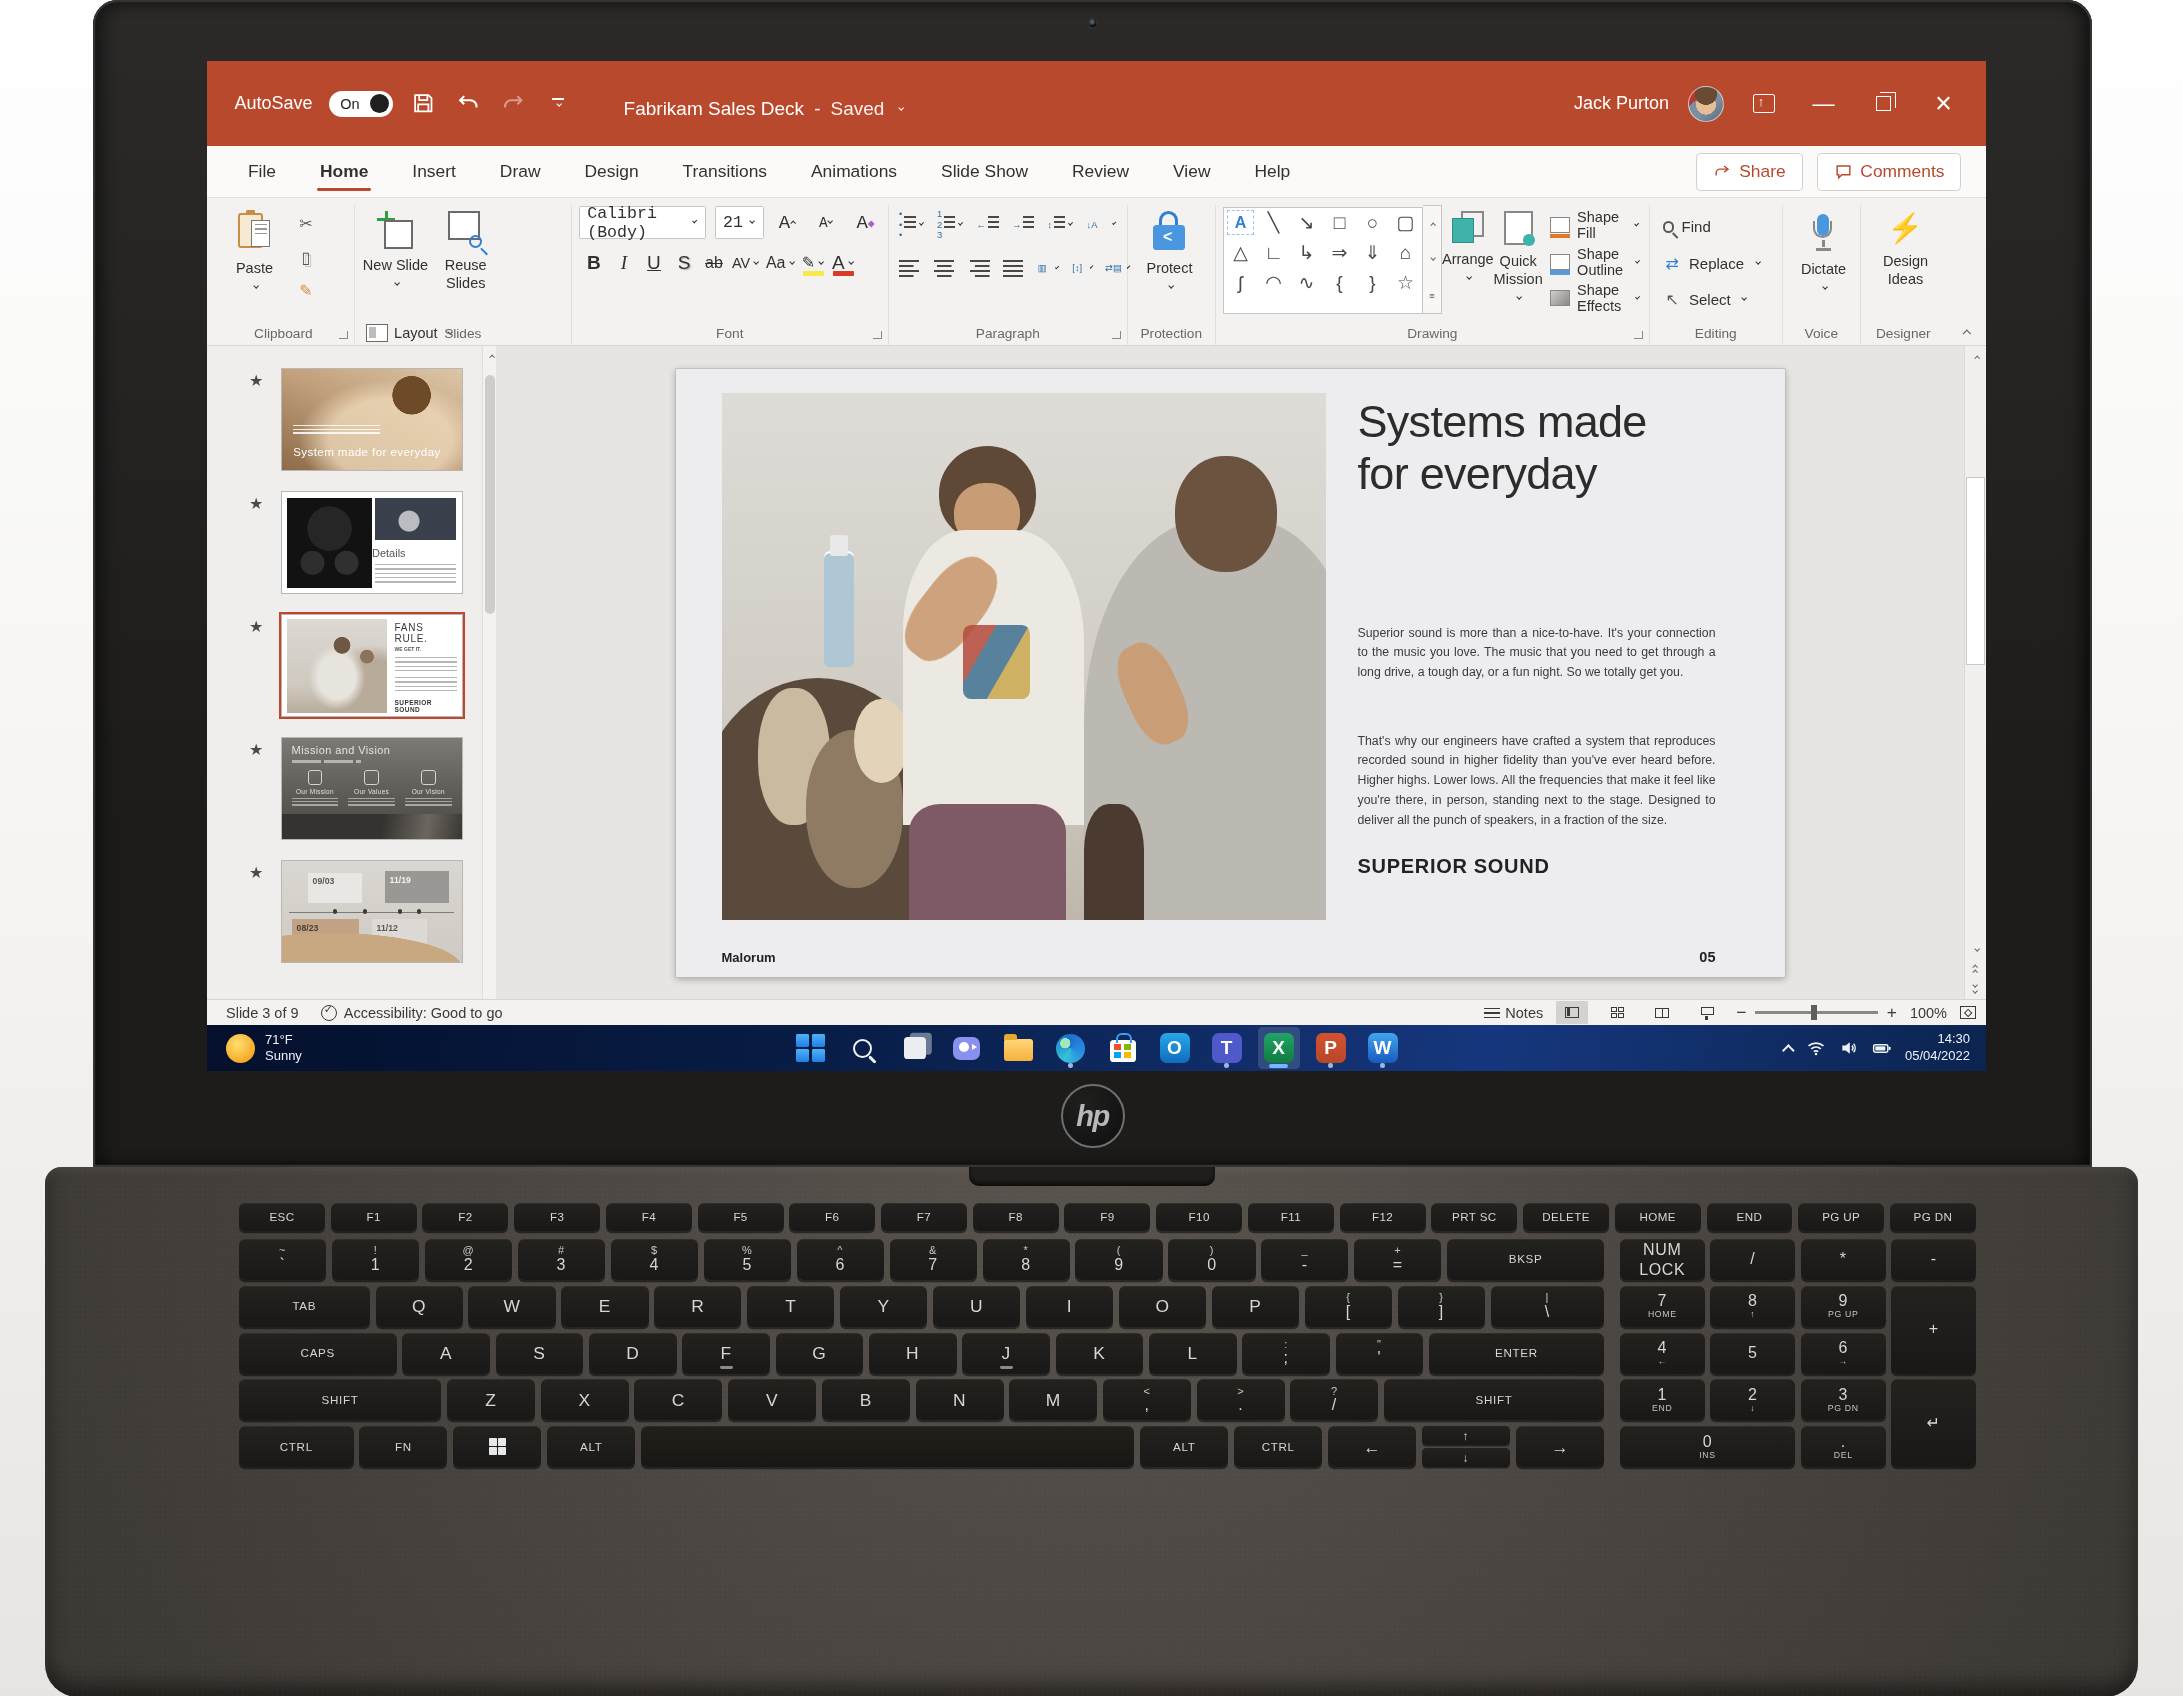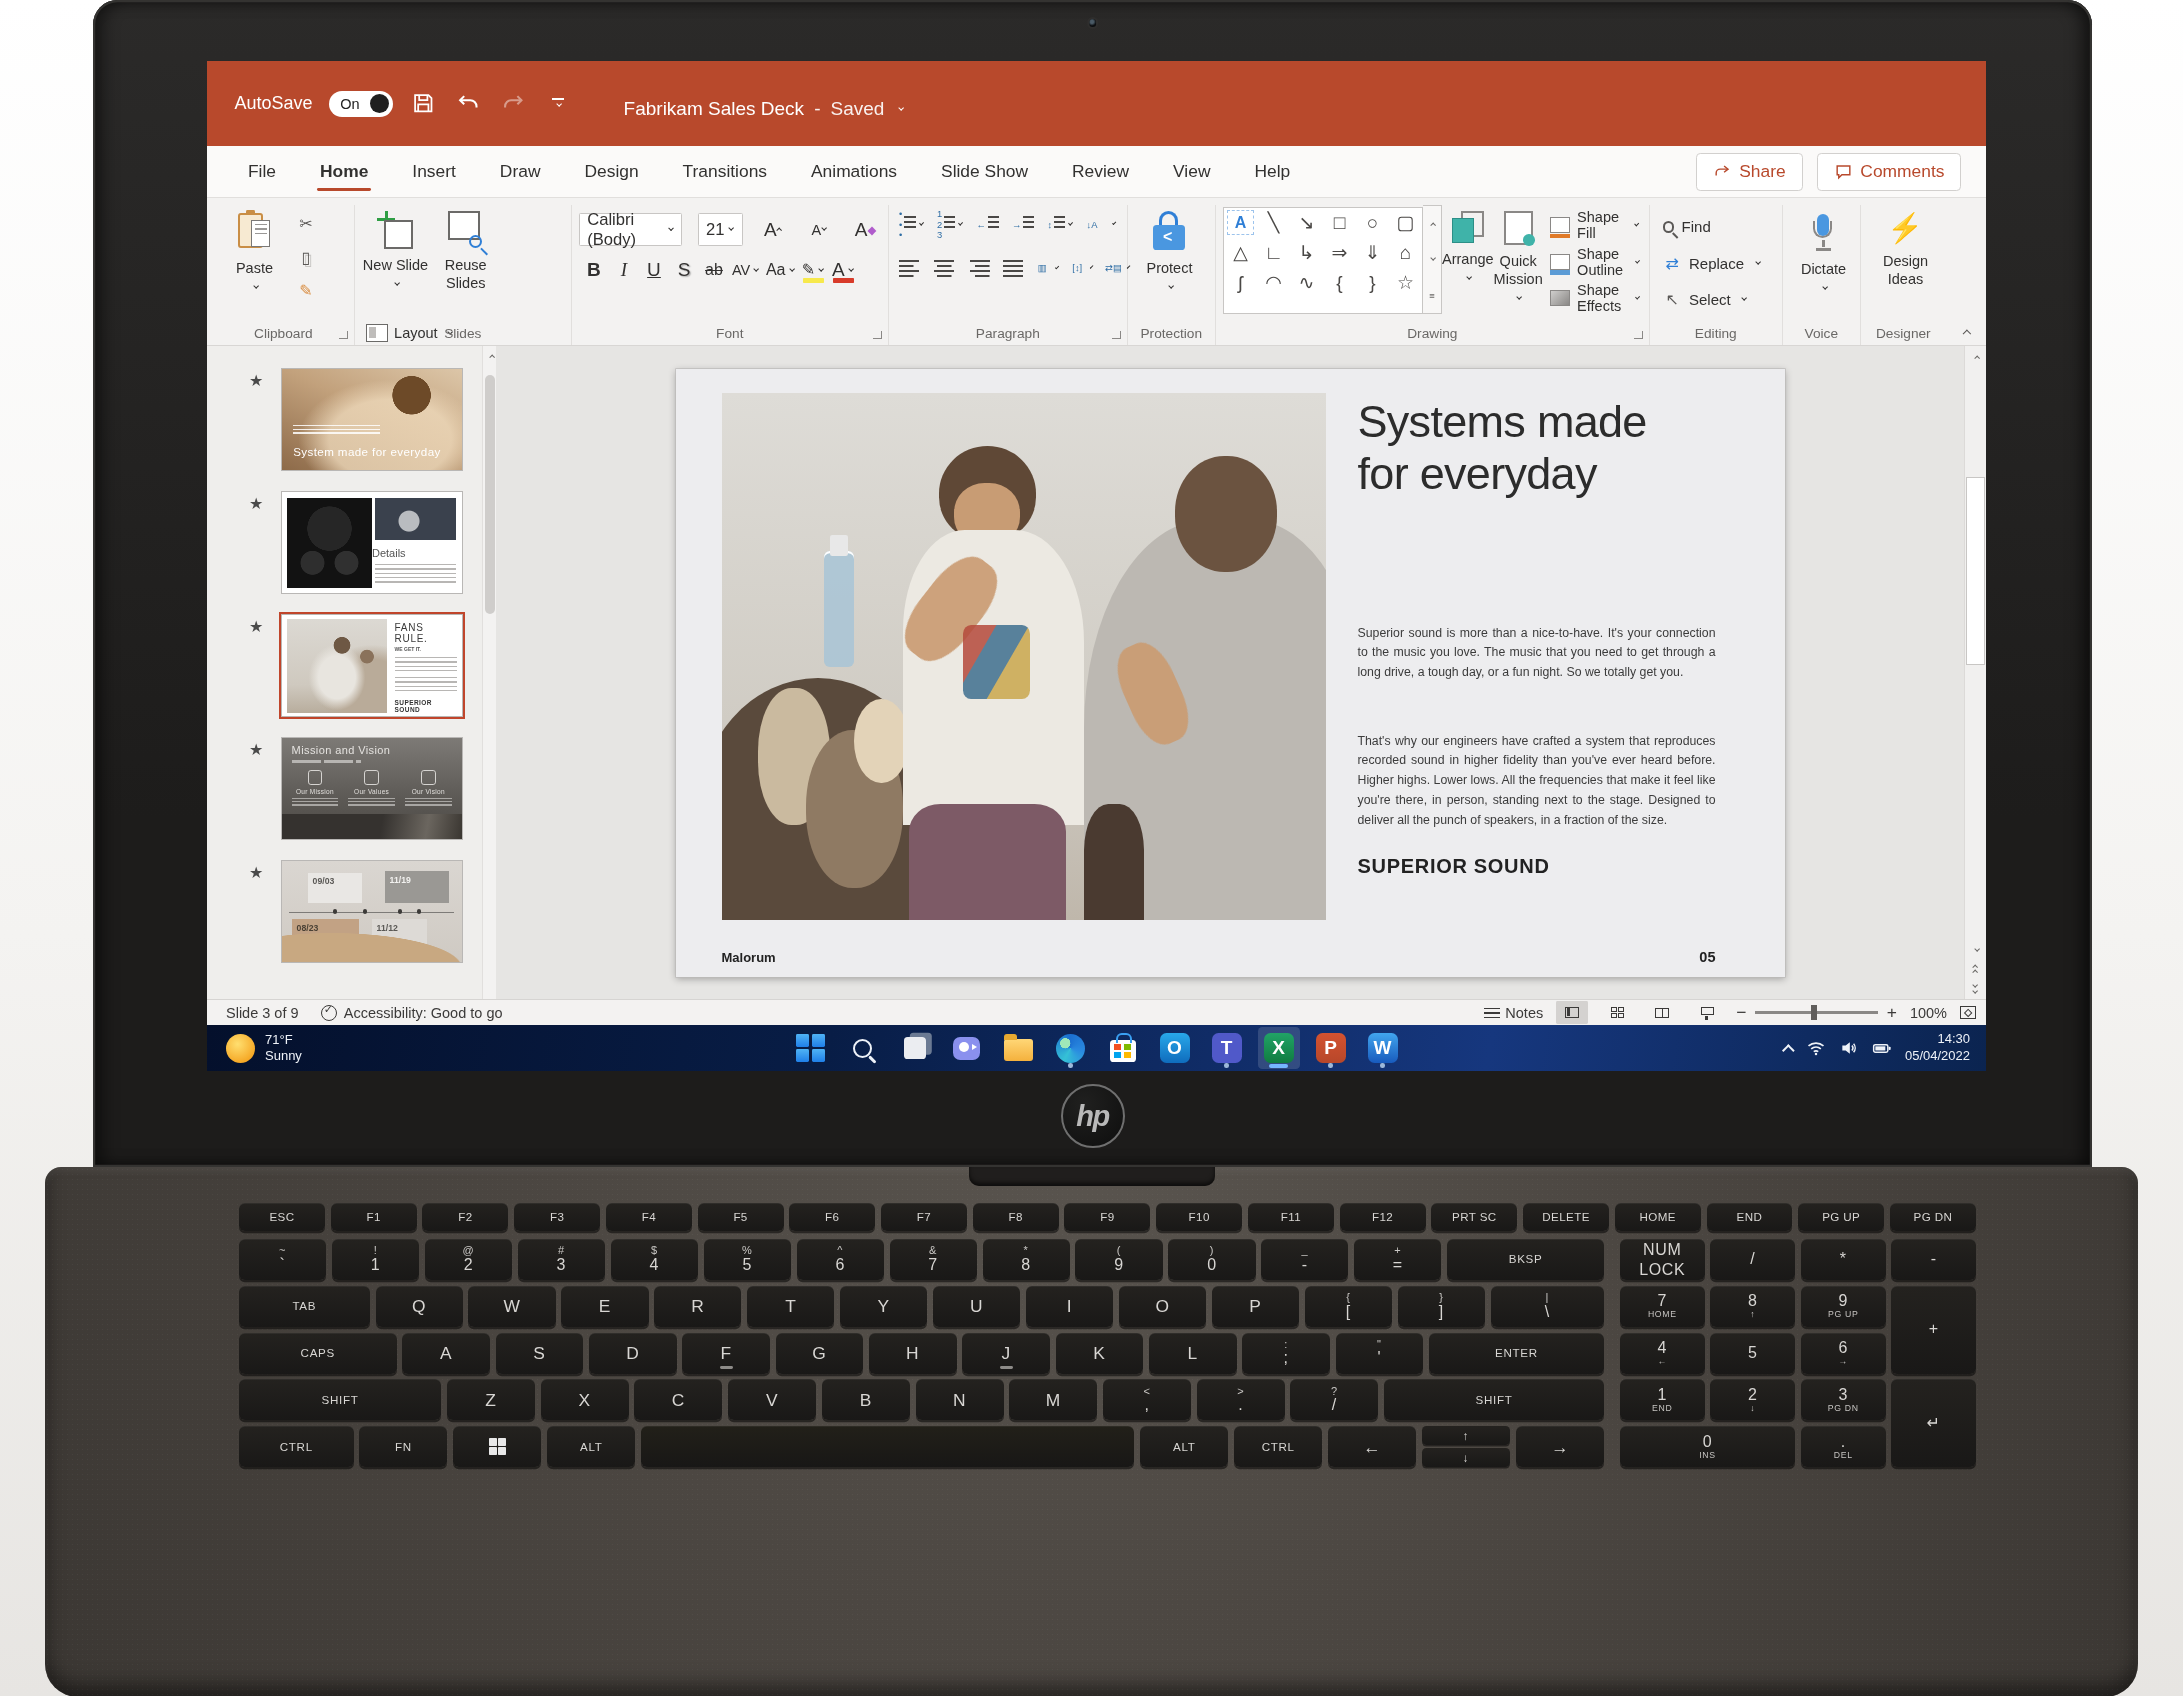--- a/index.html
+++ b/index.html
@@ -332,20 +332,32 @@
           <span style="width:11.6px;height:1.4px;background:#fff;margin-bottom:2.9px;"></span>
             <i class="ch s"></i>
         </span>
       </div>
       <div class="doc-title">
         <span>Fabrikam Sales Deck</span>
         <span class="st">-</span>
         <span class="st">Saved</span>
         <i class="ch s"></i>
       </div>
+      <div class="tb-right">
+        <span class="user-name">Jack Purton</span>
+        <span class="avatar"></span>
+        <span class="wbtn">
+            <span class="ribopt"></span>
+          </span>
+        <span class="wbtn">—</span>
+        <span class="wbtn">
+            <span class="restore-ic"></span>
+          </span>
+        <span class="wbtn" style="font-size:29px;">×</span>
+      </div>
     </div>
 
     <div class="tabsrow">
       <div id="tabs" style="display:flex;">
           <span class="tab">File</span>
           <span class="tab active">Home</span>
           <span class="tab">Insert</span>
           <span class="tab">Draw</span>
           <span class="tab">Design</span>
           <span class="tab">Transitions</span>
@@ -425,21 +437,21 @@
           <span class="sm-btn">
               <span class="mini-ic section"></span>
               <span>Section</span>
               <i class="ch s"></i>
             </span>
         </div>
         <span class="grp-label">Slides</span>
       </div>
 
       <div class="grp" style="width:317px;">
-        <div style="display:flex;gap:16px;margin-top:8px;">
+        <div style="display:flex;gap:9px;margin-top:1px;font-family:Liberation Mono, monospace;">
           <span class="font-combo" style="width:168px;">
               <span>Calibri (Body)</span>
               <i class="ch s"></i>
             </span>
           <span class="font-combo" style="width:61px;">
               <span>21</span>
               <i class="ch s"></i>
             </span>
           <span class="fbtn">A<i class="ch u s" style="margin-left:0.7px;"></i></span>
           <span class="fbtn" style="font-size:14.5px;">A<i class="ch s" style="margin-left:0.7px;"></i></span>

